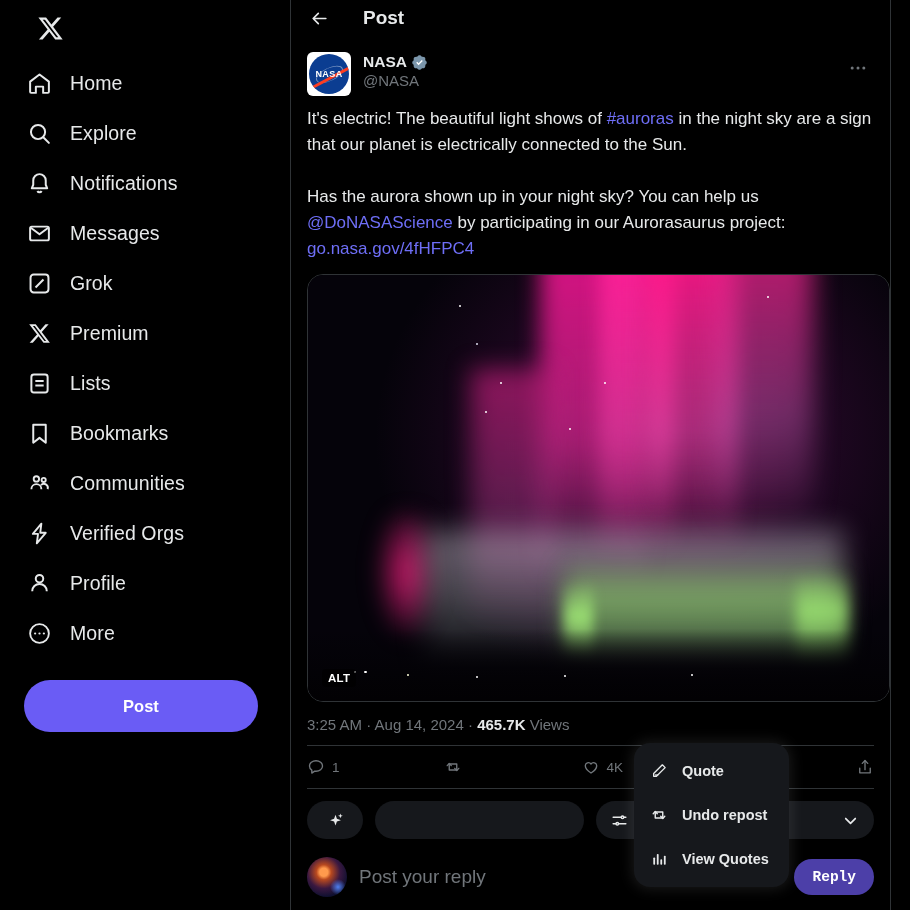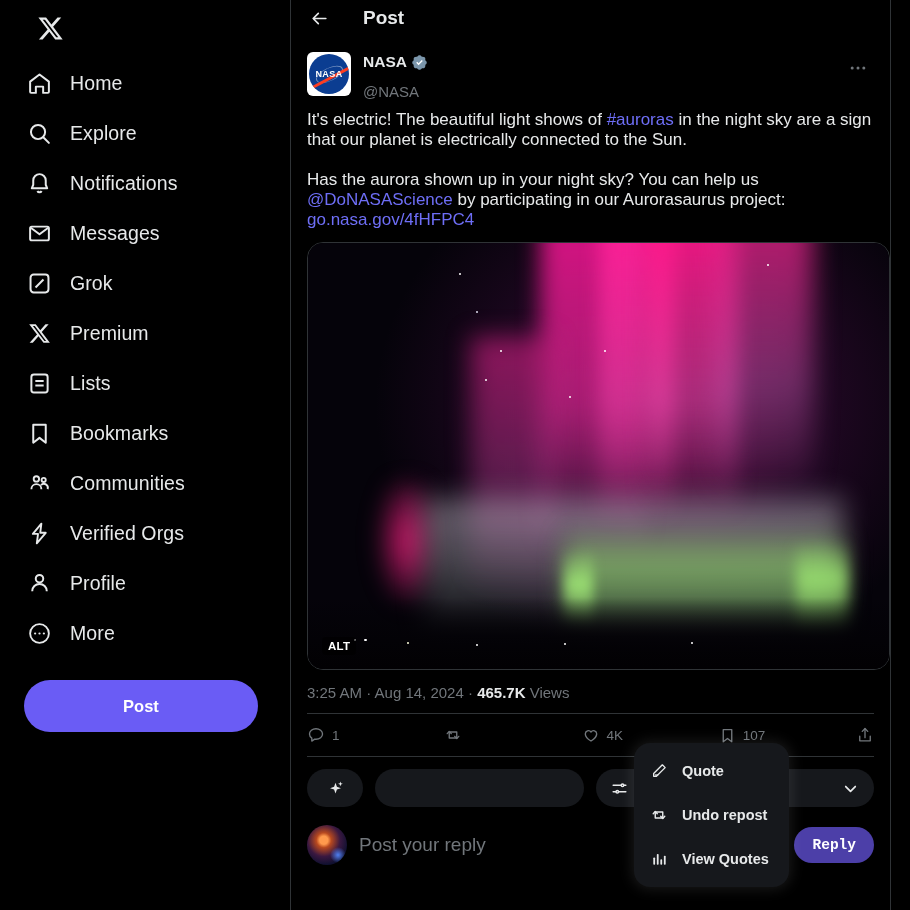--- a/index.html
+++ b/index.html
@@ -50,26 +50,26 @@
               align-items:center; justify-content:center; color:#fff;
               font-size:9px; font-weight:bold; letter-spacing:.4px;
               font-family:"Liberation Sans", sans-serif; }
   .meatball .orbit { position:absolute; left:14%; top:14%; width:72%;
               height:72%; border:1.4px solid rgba(255,255,255,.45);
               border-radius:50%; transform:rotate(-25deg) scaleY(.45); }
   .names { margin-left:12px; display:flex; flex-direction:column;
            justify-content:center; padding-top:1px; }
   .dispname-row { display:flex; align-items:center; gap:4px; }
   .dispname { font-size:15.5px; font-weight:bold; color:#e7e9ea; }
-  .handle { font-size:15px; color:#71767b; margin-top:12px; }
+  .handle { font-size:15px; color:#71767b; margin-top:1px; }
   .more-dots { margin-left:auto; width:32px; height:32px; color:#71767b;
                display:flex; align-items:center; justify-content:center;
                cursor:pointer; font-size:20px; line-height:0; }
 
-  .post-text { padding:10px 16px 0 16px; font-size:17px; line-height:20px;
+  .post-text { padding:10px 16px 0 16px; font-size:17px; line-height:26px;
                color:#e7e9ea; white-space:pre-wrap; }
   .lnk { color:#6e6ef6; cursor:pointer; }
 
   .media { margin:12px 0 0 16px; height:428px; border-radius:16px;
            border:1px solid #2f3336; position:relative; overflow:hidden; }
   .sky { position:absolute; inset:0; background:#05030a; }
   .g { position:absolute; }
   .alt-badge { position:absolute; left:14px; bottom:14px;
                background:rgba(0,0,0,.62); color:#fff; font-size:11.5px;
                font-weight:bold; padding:3px 6px; border-radius:4px;

